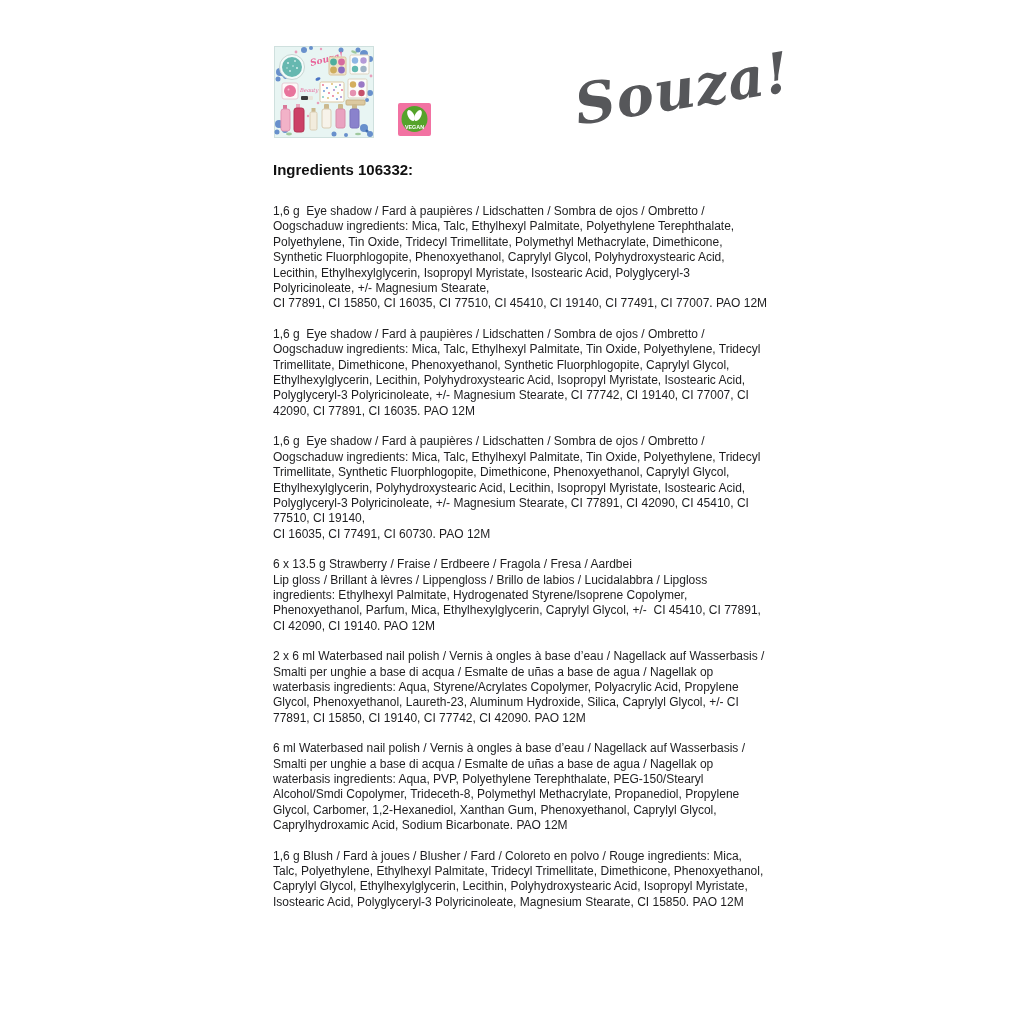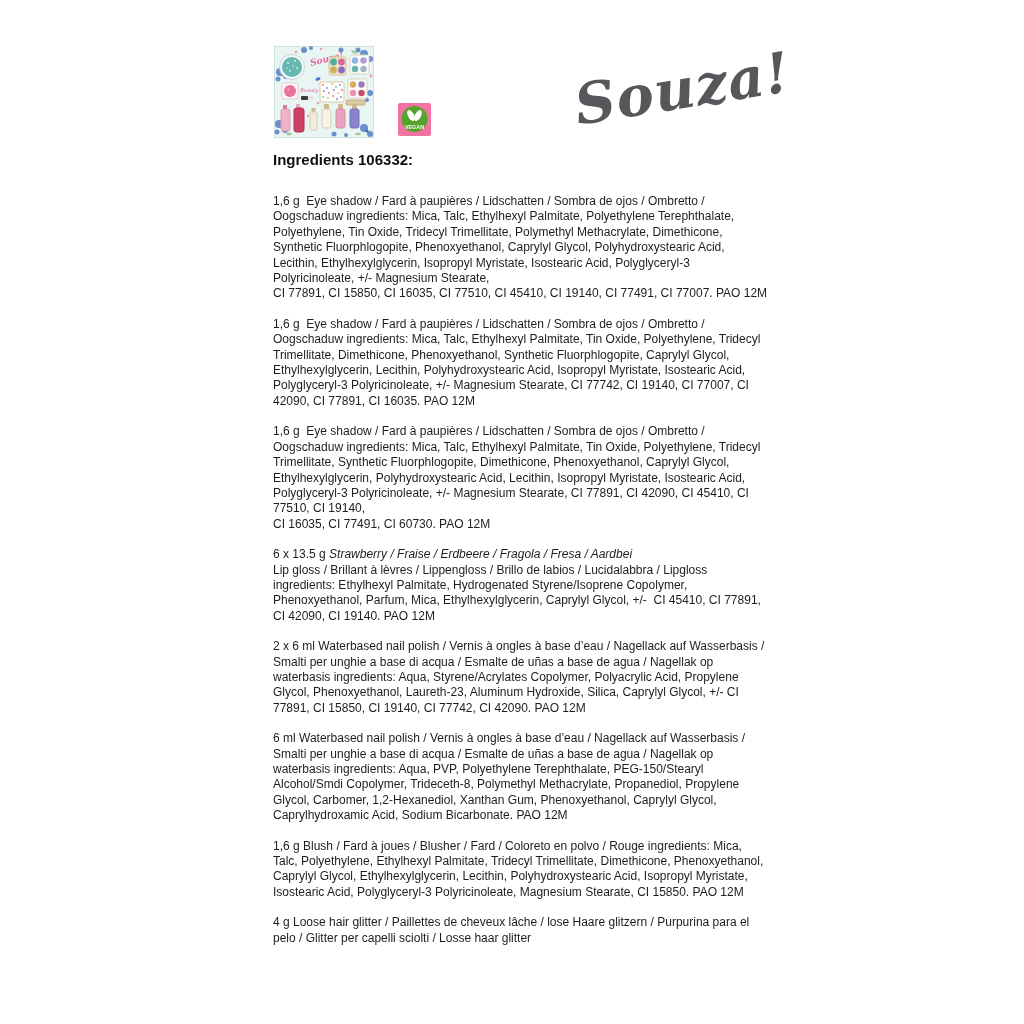--- a/index.html
+++ b/index.html
@@ -22,29 +22,29 @@
     position:absolute;left:575px;top:38px;width:215px;height:100px;
     display:flex;align-items:center;justify-content:center;
     transform:rotate(-9deg);
   }
   .brand-logo span{
     font-family:"DejaVu Serif",serif;font-style:italic;font-weight:bold;
     font-size:56px;color:#56575a;letter-spacing:1px;white-space:nowrap;
   }
 
   
-  .doc{position:absolute;left:273px;top:150px;width:640px;color:#1d1d1f;}
+  .doc{position:absolute;left:273px;top:160px;width:640px;color:#1d1d1f;}
   .doc-title{
     font-size:15px;line-height:19px;font-weight:bold;margin:0 0 25px 0;color:#111;
   }
   .para{
     white-space:pre-line;
     font-size:12px;line-height:15.4px;margin:0 0 15px 0;
   }
-  .para .italic{font-style:italic;margin-top:44px;}
+  .para .italic{margin-top:44px;}
 </style>
 </head>
 <body>
 
 <div class="page">
 
   <div class="product-photo">
     <svg viewBox="0 0 100 92" xmlns="http://www.w3.org/2000/svg">
       <rect x="0.5" y="0.5" width="99" height="91" fill="#e8f5f3" stroke="#cfe0de"></rect>
       <g>
@@ -240,17 +240,15 @@
     <div class="para">6 ml Waterbased nail polish / Vernis à ongles à base d’eau / Nagellack auf Wasserbasis /
 Smalti per unghie a base di acqua / Esmalte de uñas a base de agua / Nagellak op
 waterbasis ingredients: Aqua, PVP, Polyethylene Terephthalate, PEG-150/Stearyl
 Alcohol/Smdi Copolymer, Trideceth-8, Polymethyl Methacrylate, Propanediol, Propylene
 Glycol, Carbomer, 1,2-Hexanediol, Xanthan Gum, Phenoxyethanol, Caprylyl Glycol,
 Caprylhydroxamic Acid, Sodium Bicarbonate. PAO 12M</div>
     <div class="para">1,6 g Blush / Fard à joues / Blusher / Fard / Coloreto en polvo / Rouge ingredients: Mica,
 Talc, Polyethylene, Ethylhexyl Palmitate, Tridecyl Trimellitate, Dimethicone, Phenoxyethanol,
 Caprylyl Glycol, Ethylhexylglycerin, Lecithin, Polyhydroxystearic Acid, Isopropyl Myristate,
 Isostearic Acid, Polyglyceryl-3 Polyricinoleate, Magnesium Stearate, CI 15850. PAO 12M</div>
-    <div class="para">4 g Loose hair glitter / Paillettes de cheveux lâche / lose Haare glitzern / Purpurina para el
-pelo / Glitter per capelli sciolti / Losse haar glitter</div>
   </div>
 
 </div>
 
 </body></html>

